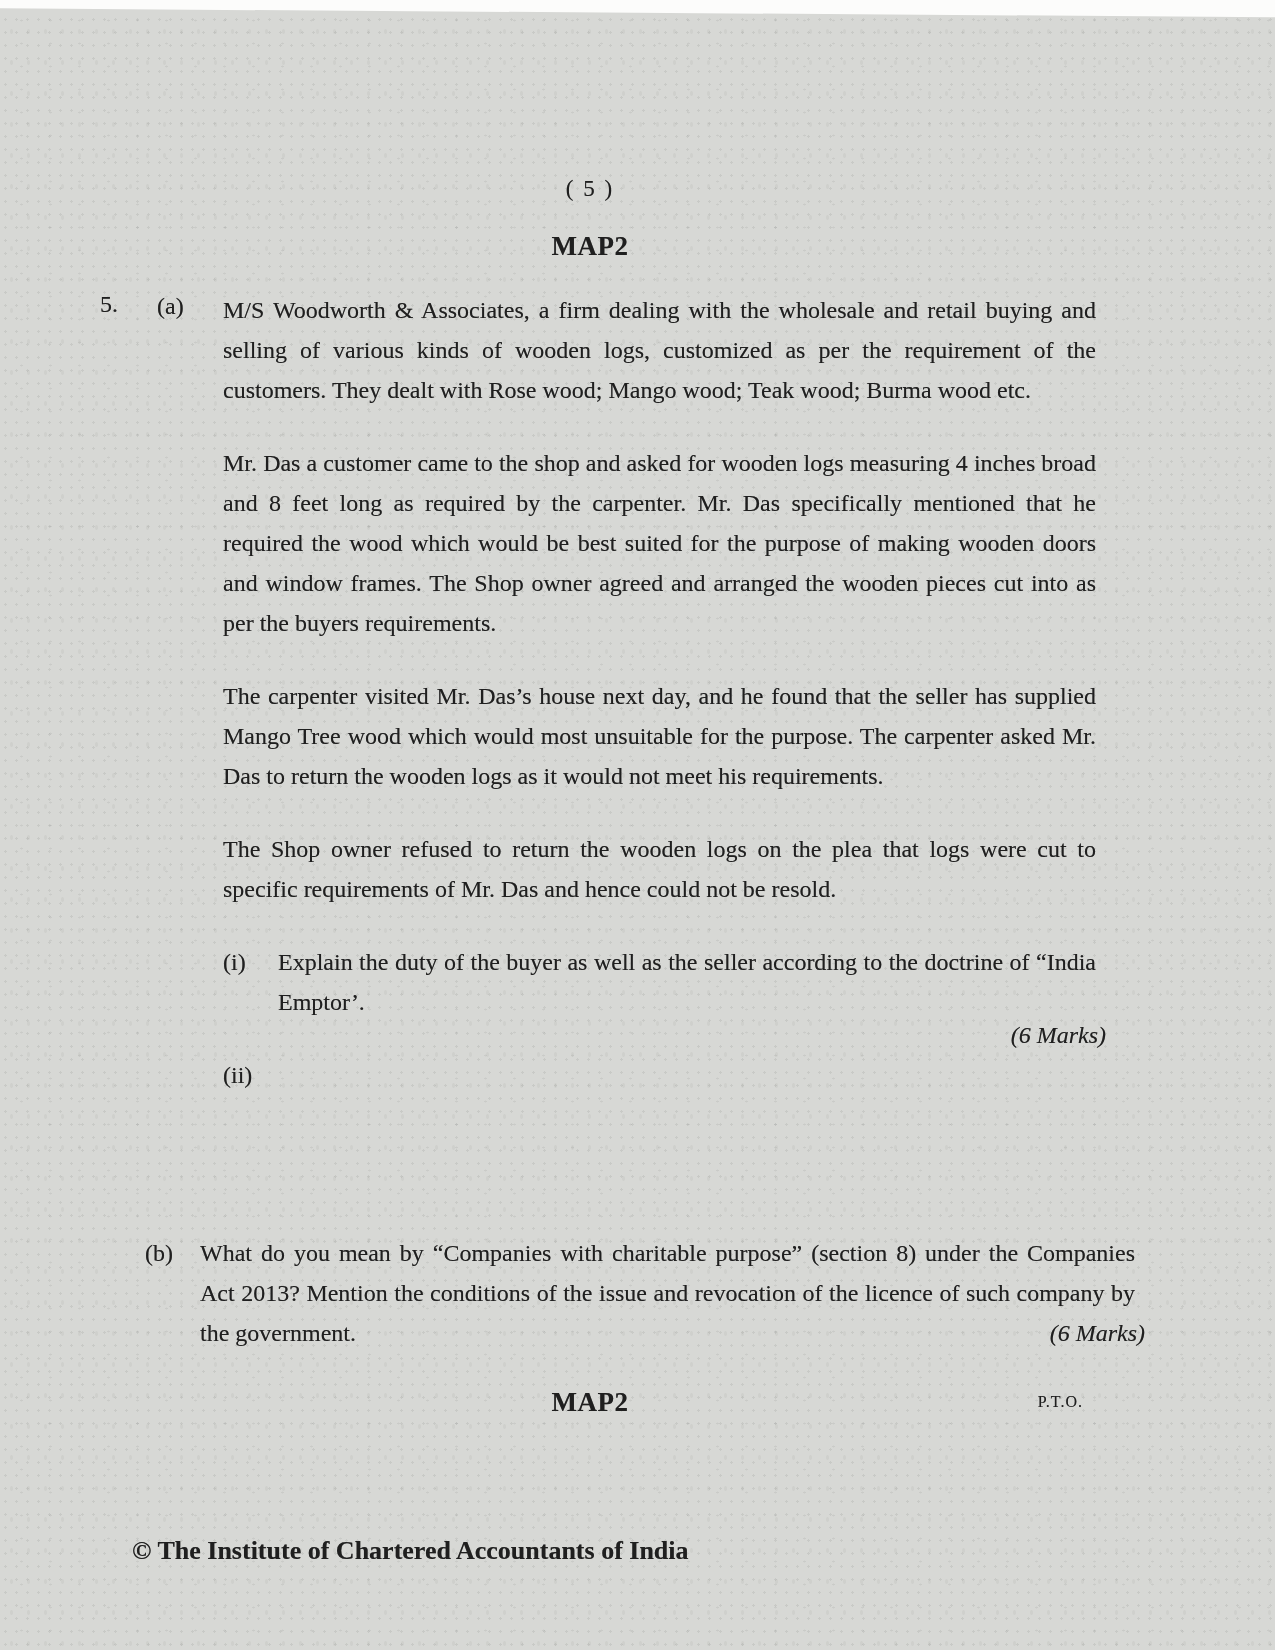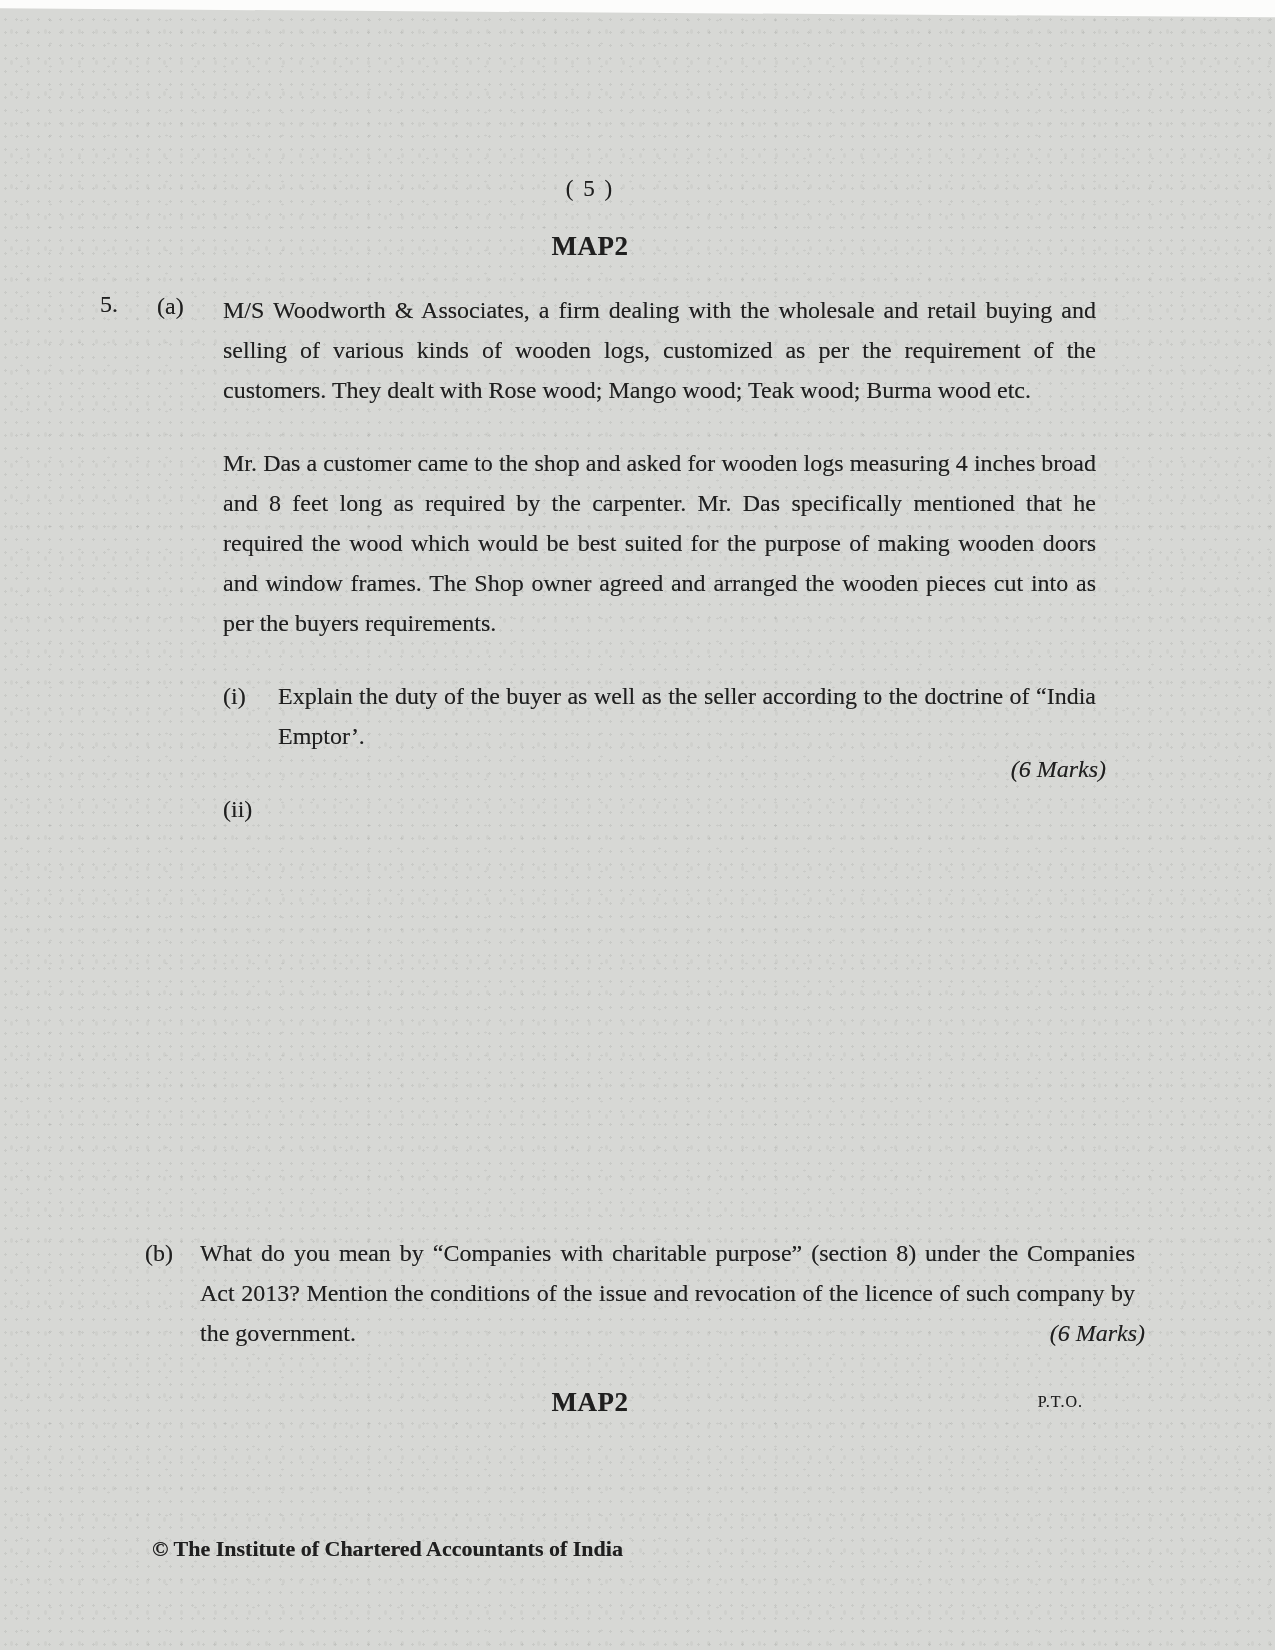--- a/index.html
+++ b/index.html
@@ -43,38 +43,40 @@
   .sub-label{position:absolute;left:0;top:0;}
   .sub-text{position:relative;text-align:justify;}
   .marks{position:absolute;right:-10px;bottom:0;white-space:nowrap;text-align:right;font-style:italic;}
   .part-b{position:absolute;left:145px;top:1233px;width:935px;font-size:24px;line-height:40px;}
   .part-b .sub-text{text-align:justify;}
   .footer-title{
     position:absolute;left:100px;top:1387px;width:980px;
     text-align:center;font-size:27px;font-weight:bold;letter-spacing:.5px;
   }
   .pto{position:absolute;right:192px;top:1393px;font-size:16px;letter-spacing:1px;}
-  .copyright{position:absolute;left:152px;top:1536px;font-size:22px;font-weight:bold;}
+  .copyright{position:absolute;left:132px;top:1536px;font-size:26px;font-weight:bold;}
 </style>
 </head>
 <body>
 
 <div class="page">
   <div class="scan-edge"></div>
 
   <div class="page-number ink">( 5 )</div>
 
   <div class="doc-title ink">MAP2</div>
 
   <div class="q-number ink">5.</div>
   <div class="part-a-label ink">(a)</div>
 
   <div class="part-a-body ink">
     <p>M/S Woodworth &amp; Associates, a firm dealing with the wholesale and retail buying and selling of various kinds of wooden logs, customized as per the requirement of the customers. They dealt with Rose wood; Mango wood; Teak wood; Burma wood etc.</p>
     <p>Mr. Das a customer came to the shop and asked for wooden logs measuring 4 inches broad and 8 feet long as required by the carpenter. Mr. Das specifically mentioned that he required the wood which would be best suited for the purpose of making wooden doors and window frames. The Shop owner agreed and arranged the wooden pieces cut into as per the buyers requirements.</p>
+    <p>The carpenter visited Mr. Das’s house next day, and he found that the seller has supplied Mango Tree wood which would most unsuitable for the purpose. The carpenter asked Mr. Das to return the wooden logs as it would not meet his requirements.</p>
+    <p>The Shop owner refused to return the wooden logs on the plea that logs were cut to specific requirements of Mr. Das and hence could not be resold.</p>
 
     <div class="subpart">
       <span class="sub-label">(i)</span>
       <div class="sub-text">
         <span>Explain the duty of the buyer as well as the seller according to the doctrine of “India Emptor’.</span>
       </div>
     </div>
 
     <div class="subpart">
       <span class="sub-label">(ii)</span>

